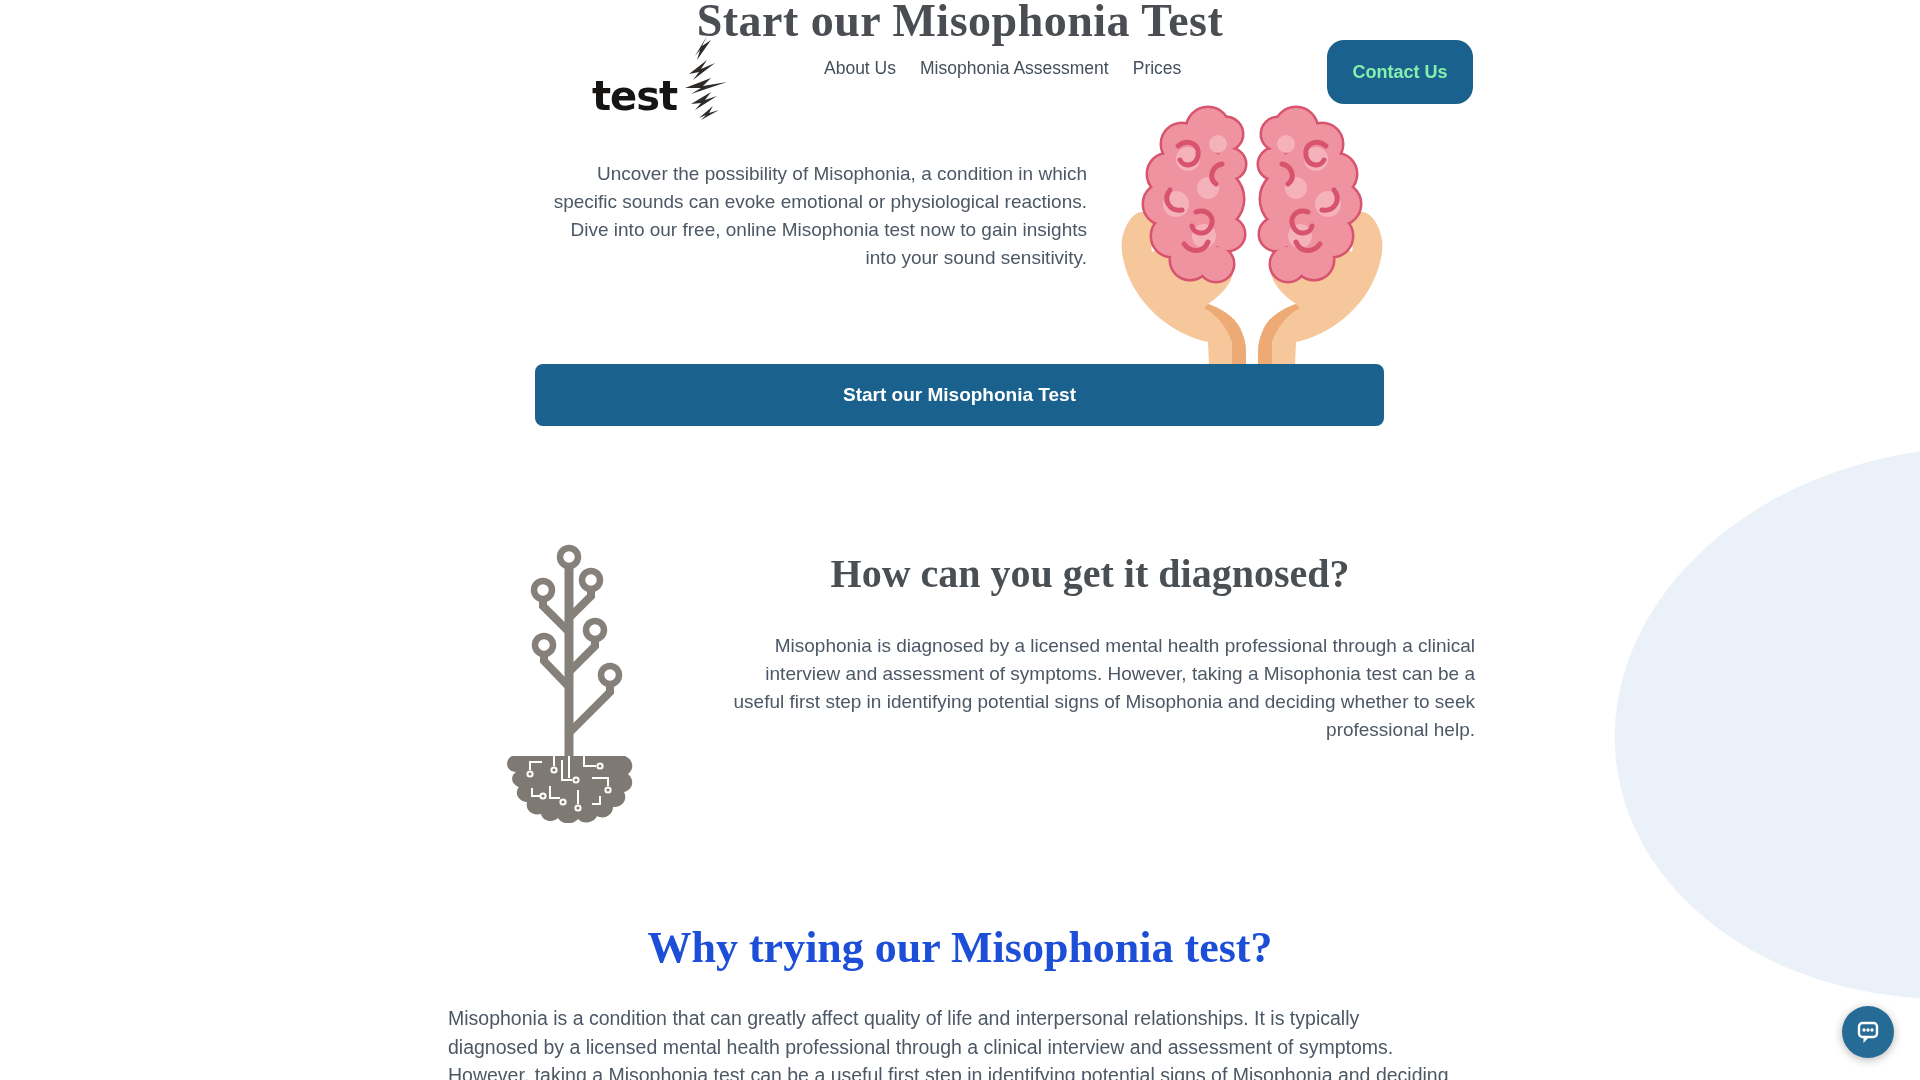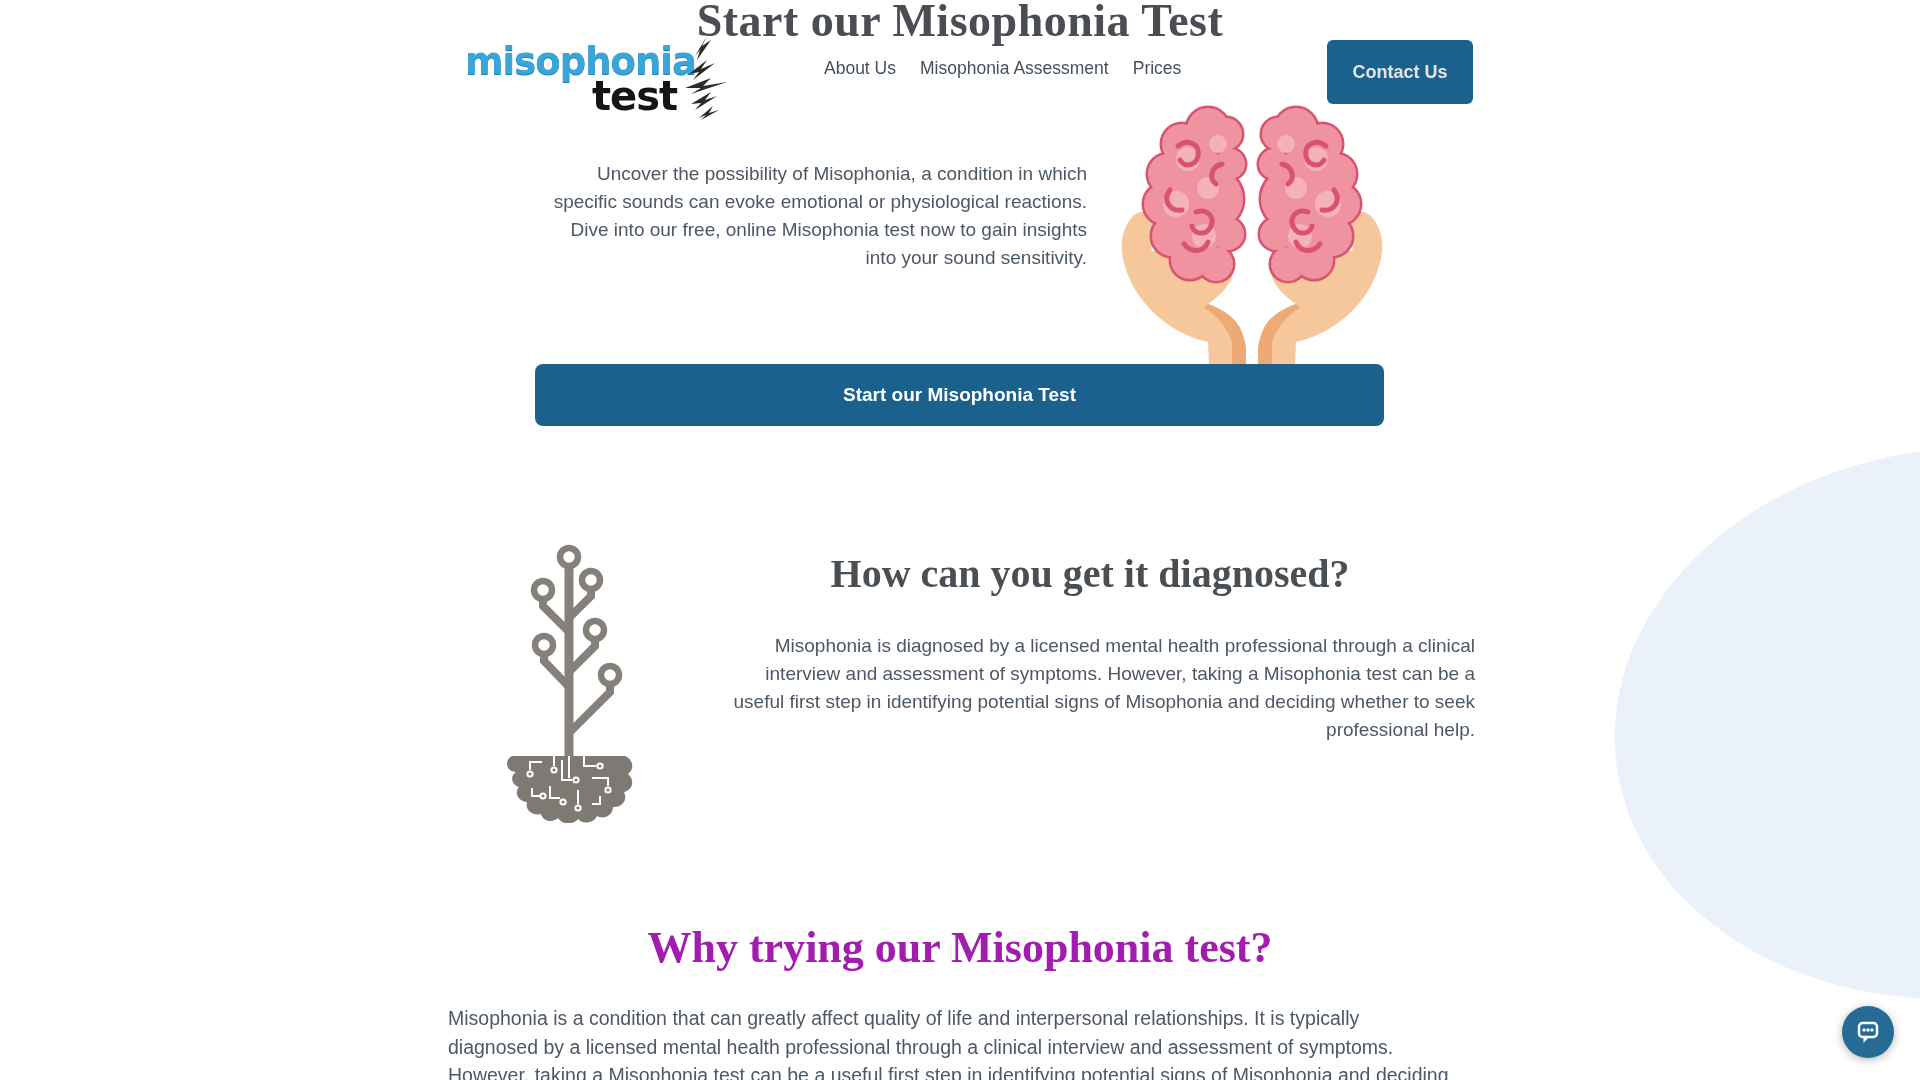--- a/index.html
+++ b/index.html
@@ -22,21 +22,21 @@
                font-weight:800; font-size:37px; letter-spacing:-1px; color:var(--c-logo_blue,#3ba4d9);
                text-shadow:0 1px 0 #1c7eb5; }
   .logo-test { position:absolute; left:127px; top:43px; font-family:"DejaVu Sans", sans-serif;
                font-weight:800; font-size:40px; letter-spacing:-1px; color:#171513; }
   .logo-bolts { position:absolute; left:216px; top:0px; }
 
   .nav { position:absolute; left:824px; top:58px; display:flex; gap:24px; z-index:4; }
   .nav a { font-size:17.5px; color:#45505e; text-decoration:none; white-space:nowrap; cursor:pointer; }
 
   .contact-btn { position:absolute; left:1327px; top:40px; width:146px; height:64px;
-                 background:var(--c-primary,#1a618d); color:#e5e5e5; border:none; border-radius:6px;
+                 background:var(--c-primary,#1a618d); color:#86efac; border:none; border-radius:17px;
                  font-size:18px; font-weight:700; font-family:"Liberation Sans",sans-serif;
                  cursor:pointer; z-index:4; }
 
   
   .hero-desc { position:absolute; left:535px; top:160px; width:552px; font-size:19px;
                line-height:28px; color:#4d5866; z-index:2;text-align:right; }
   .brain-svg { position:absolute; left:1118px; top:100px; z-index:1; }
   .cta-btn { position:absolute; left:535px; top:364px; width:849px; height:62px;
              background:var(--c-primary,#1a618d); color:#fff; border:none; border-radius:8px;
              font-size:19px; font-weight:700; font-family:"Liberation Sans",sans-serif;
@@ -46,40 +46,39 @@
   .tree-svg { position:absolute; left:502px; top:538px; z-index:1; }
   .h2-diagnose { position:absolute; left:710px; top:550px; width:760px; text-align:center;
                  font-family:"Liberation Serif", serif; font-weight:700; font-size:40px;
                  color:#4a4f54; z-index:1; }
   .p-diagnose { position:absolute; left:710px; top:632px; width:765px; font-size:19px;
                 line-height:28px; color:#4d5866; z-index:1;text-align:right; }
 
   
   .h2-why { position:absolute; left:0; top:922px; width:1920px; text-align:center;
             font-family:"Liberation Serif", serif; font-weight:700; font-size:44px;
-            color:#a21caf; z-index:1; }
+            color:#1d4ed8; z-index:1; }
   .p-why { position:absolute; left:448px; top:1004px; width:1005px; font-size:19.5px;
            line-height:28.5px; color:#4d5866; z-index:1; }
 
   
   .chat-btn { position:absolute; left:1842px; top:1006px; width:52px; height:52px; border-radius:50%;
               background:#266a96; border:none; cursor:pointer; z-index:5;
               box-shadow:0 2px 10px rgba(0,0,0,.28); display:flex; align-items:center; justify-content:center; }
 </style>
 </head>
 <body>
 
 <div class="page">
 
   <div class="blob"></div>
 
   <h1 class="hero-title">Start our Misophonia Test</h1>
 
   <div class="logo">
-    <span class="logo-miso">misophonia</span>
     <span class="logo-test">test</span>
     <svg class="logo-bolts" width="50" height="90" viewBox="0 0 50 90">
       <g fill="#2e2b28">
         <path d="M14 26 L26 6 L21 16 L30 10 L16 30 L19 20 Z"></path>
         <path d="M8 44 L26 30 L20 39 L34 33 L12 50 L18 42 Z"></path>
         <path d="M4 58 L30 48 L22 56 L46 52 L10 64 L20 58 Z"></path>
         <path d="M10 74 L30 62 L24 70 L36 66 L14 80 L20 73 Z"></path>
         <path d="M18 88 L32 76 L28 83 L38 80 L20 90 L25 85 Z"></path>
       </g>
     </svg>

